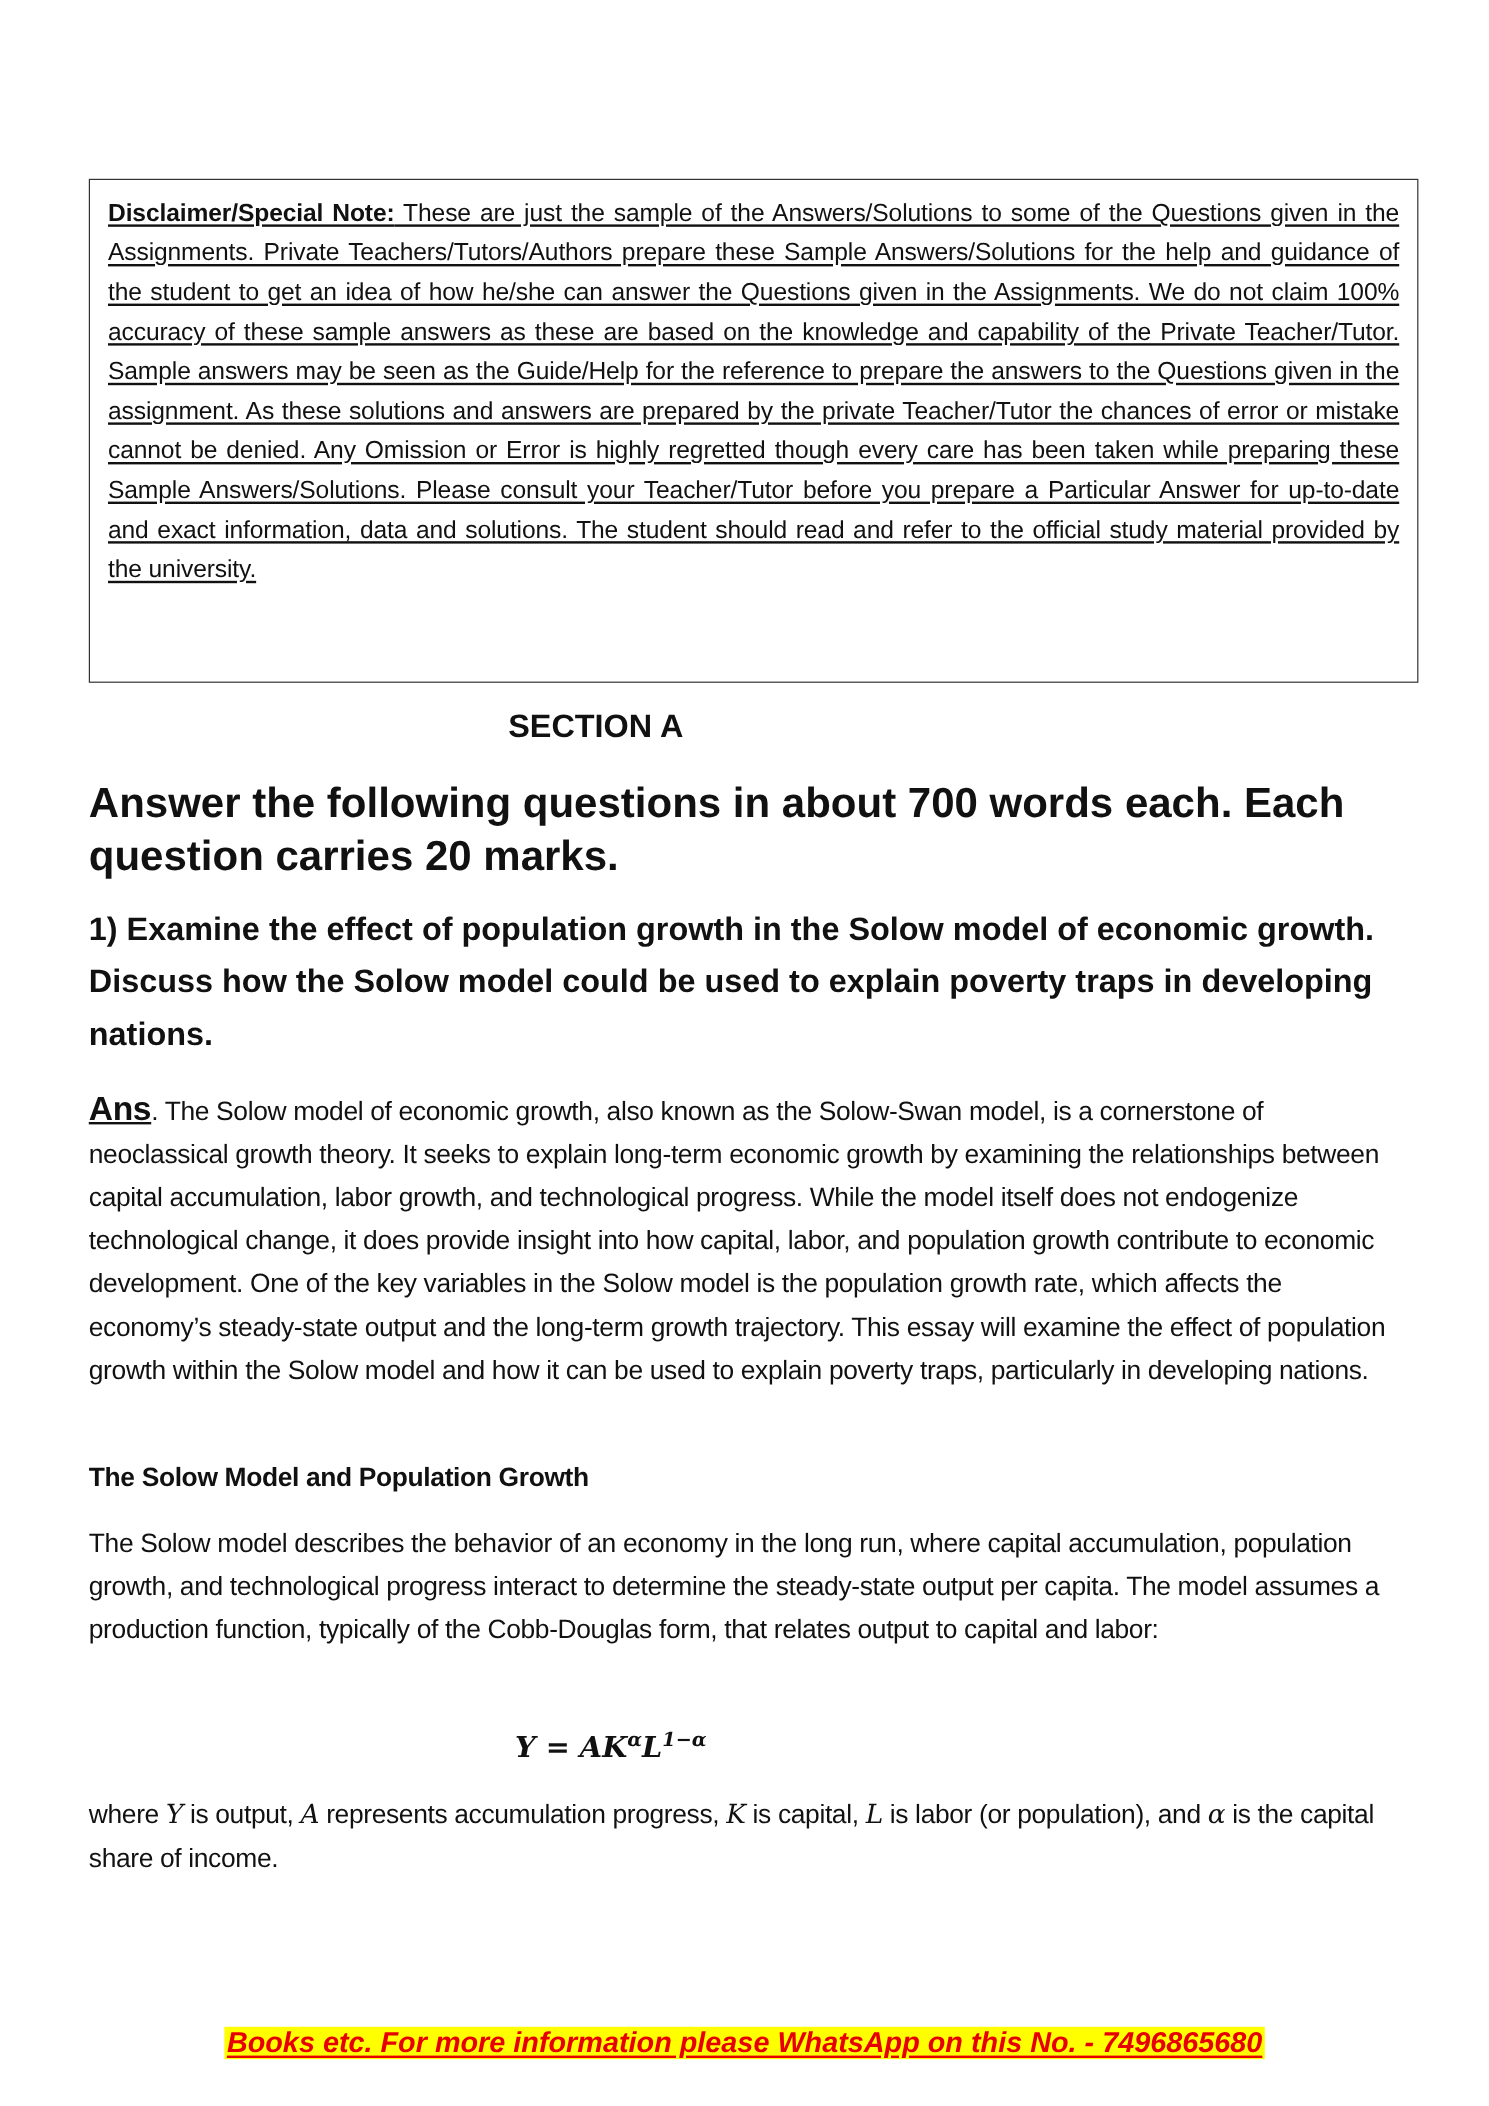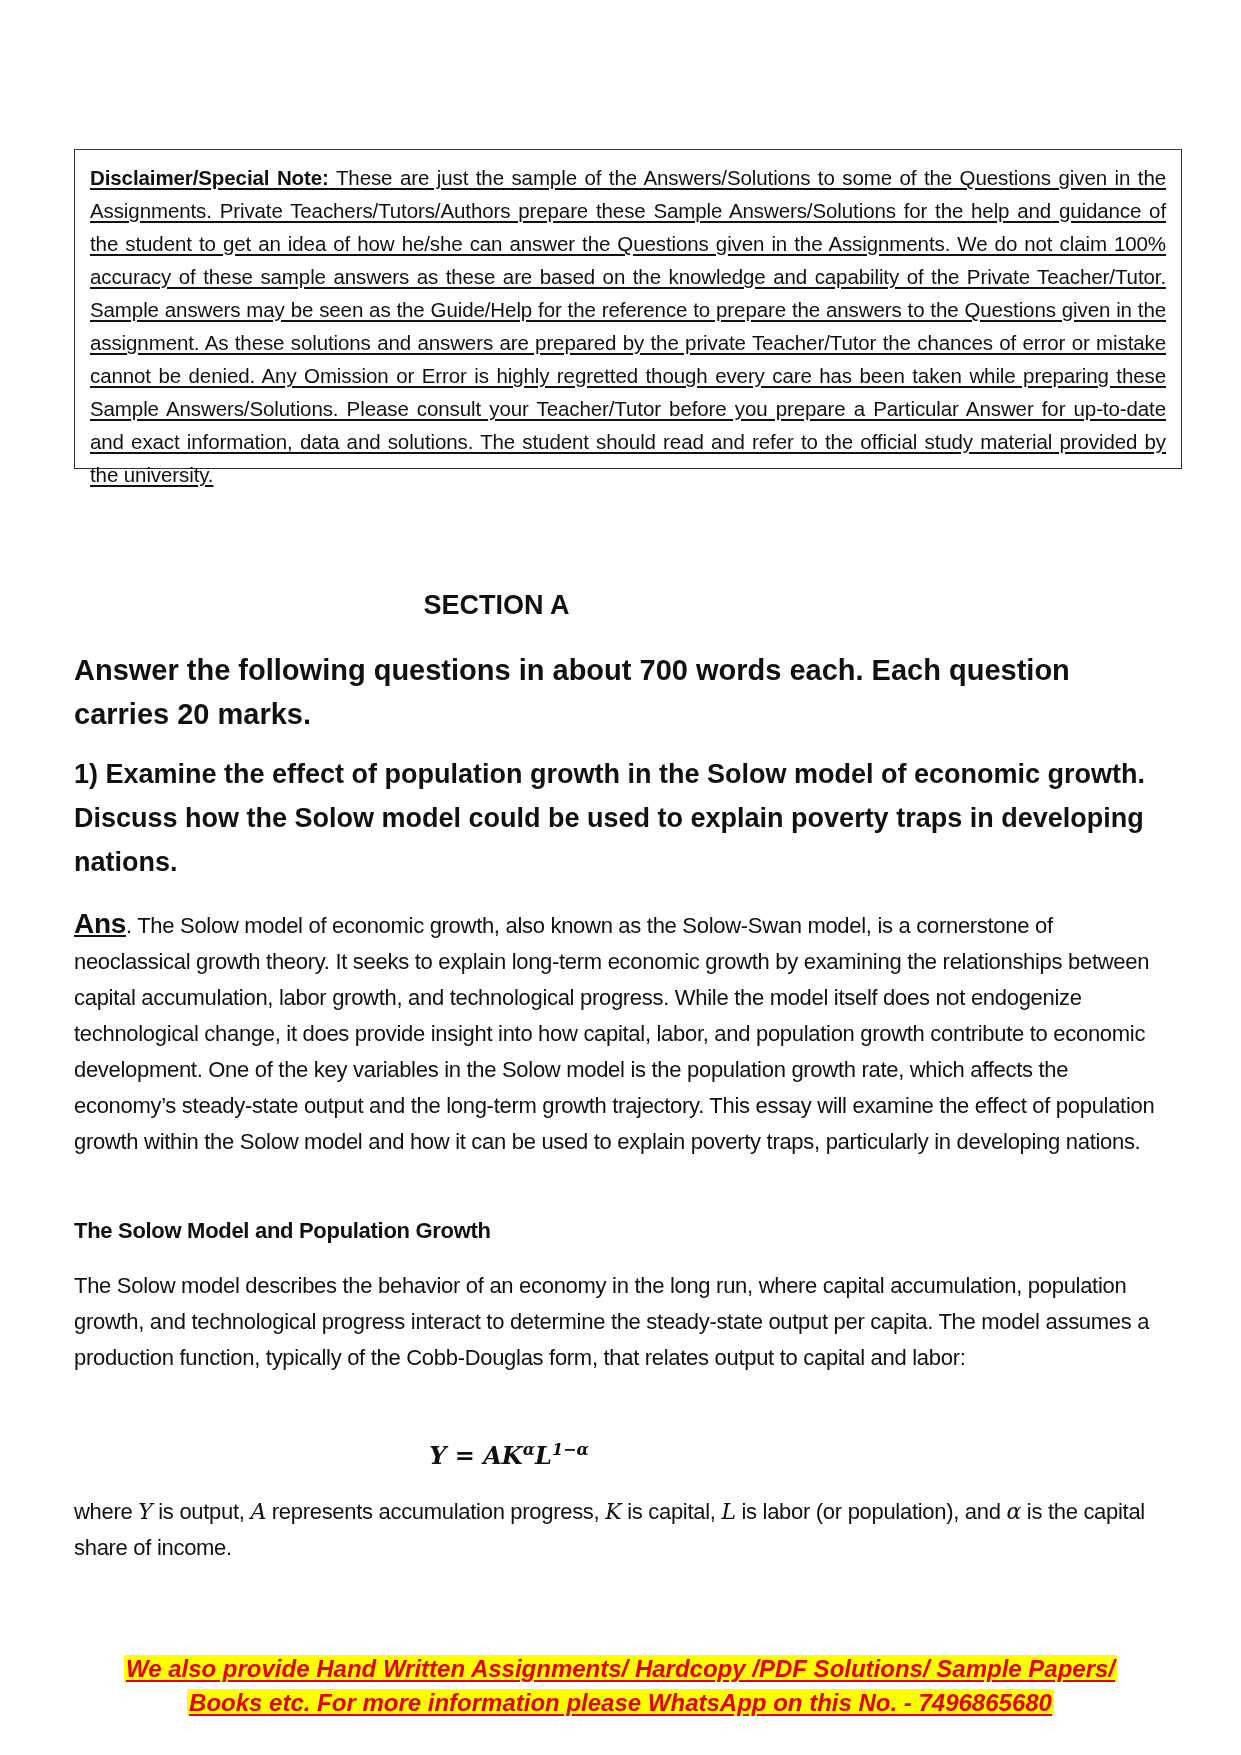--- a/index.html
+++ b/index.html
@@ -1,29 +1,29 @@
 <!DOCTYPE html>
 <html><head>
 <meta charset="utf-8">
 <style>
   html, body { margin: 0; padding: 0; background: #ffffff; }
   body { width: 1241px; height: 1755px; position: relative; overflow: hidden;
          font-family: "Liberation Sans", "DejaVu Sans", sans-serif; color: #111; }
   .disclaimer {
-    position: absolute; left: 74px; top: 149px; width: 1108px; height: 320px;
+    position: absolute; left: 74px; top: 149px; width: 1108px; height: 420px;
     border: 1.5px solid #333; box-sizing: border-box; padding: 11px 15px 0 15px;
   }
   .disclaimer p {
     margin: 0; font-size: 20.5px; line-height: 33px; text-align: justify;
     text-decoration: underline; text-underline-offset: 3px; letter-spacing: -0.1px;
   }
   .disclaimer .label { font-weight: bold; }
   .section-title { position: absolute; left: 4px; width: 985px; top: 590px; text-align: center;
     font-size: 27px; font-weight: bold; }
-  .instr { position: absolute; left: 74px; width: 1060px; top: 648px; font-size: 29px;
+  .instr { position: absolute; left: 74px; width: 1060px; top: 648px; font-size: 35px;
     font-weight: bold; line-height: 44px; margin: 0; }
   .question { position: absolute; left: 74px; width: 1090px; top: 752px; font-size: 27px;
     font-weight: bold; line-height: 44px; margin: 0; }
   .answer { position: absolute; left: 74px; width: 1100px; top: 906px; font-size: 22px;
     line-height: 36px; margin: 0; letter-spacing: -0.3px; }
   .answer .ans-label { font-size: 28px; font-weight: bold; text-decoration: underline; }
   .subhead { position: absolute; left: 74px; top: 1218px; font-size: 22px; font-weight: bold; margin: 0; letter-spacing: -0.3px; }
   .para2 { position: absolute; left: 74px; width: 1110px; top: 1268px; font-size: 22px;
     line-height: 36px; margin: 0; letter-spacing: -0.3px; }
   .formula { position: absolute; left: 0; width: 1018px; top: 1440px; text-align: center;
@@ -53,15 +53,15 @@
 
 <p class="subhead">The Solow Model and Population Growth</p>
 
 <p class="para2">The Solow model describes the behavior of an economy in the long run, where capital accumulation, population growth, and technological progress interact to determine the steady-state output per capita. The model assumes a production function, typically of the Cobb-Douglas form, that relates output to capital and labor:</p>
 
 <div class="formula"><span>Y</span><span style="font-style:normal"> = </span><span>A</span><span>K</span><sup>α</sup><span>L</span><sup>1−α</sup></div>
 
 <p class="para3"><span>where </span><span class="var">Y</span><span> is output, </span><span class="var">A</span><span> represents accumulation progress, </span><span class="var">K</span><span> is capital, </span><span class="var">L</span><span> is labor (or population), and </span><span class="var">α</span><span> is the capital share of income.</span></p>
 
 <div class="promo">
-  <span>We also provide Hand Written Assignments/ Hardcopy /PDF Solutions/ Sample Papers/</span><br>
+  <br>
   <span>Books etc. For more information please WhatsApp on this No. - 7496865680</span>
 </div>
 
 </body></html>

